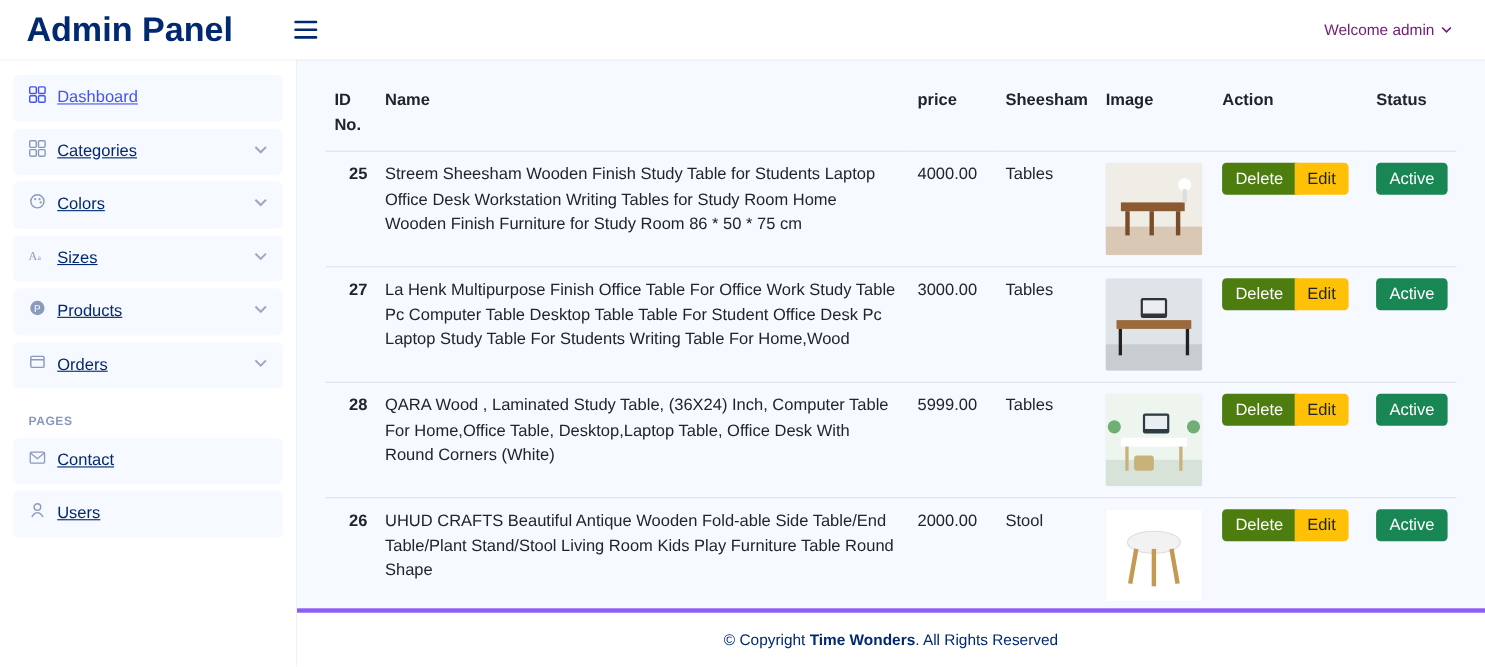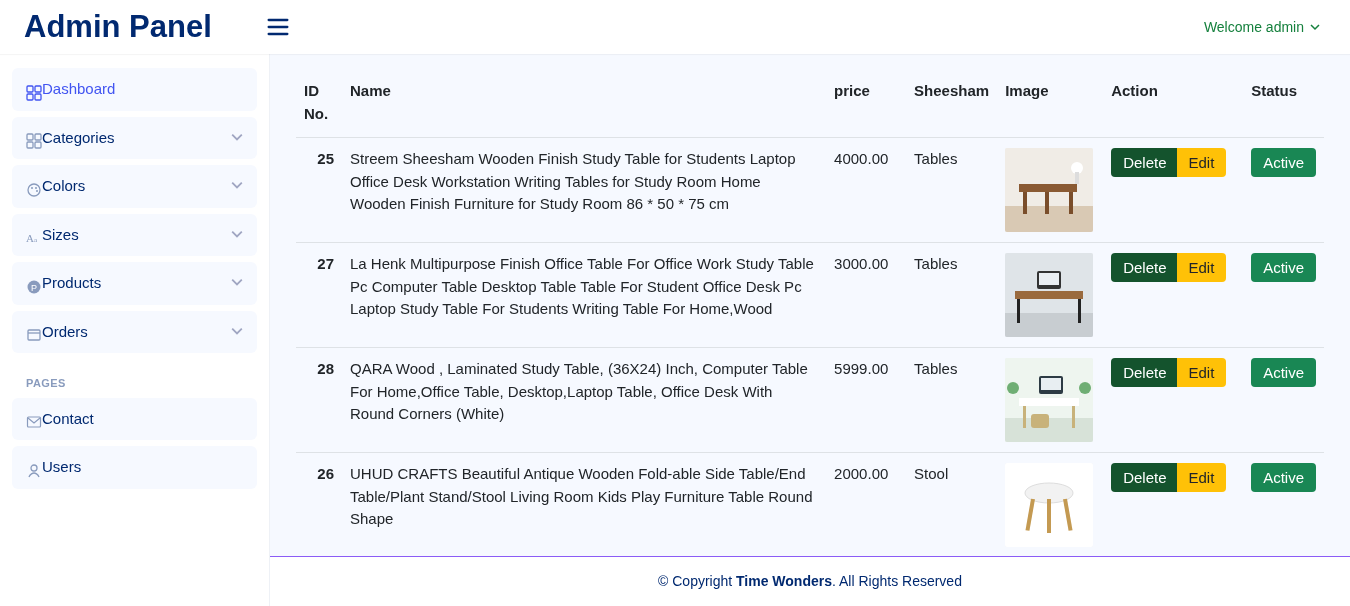--- a/index.html
+++ b/index.html
@@ -37,49 +37,50 @@
     cursor: pointer;
     color: #012970;
   }
   .menu-toggle svg { width: 28px; height: 28px; }
   .topbar-spacer { flex: 1; }
   .user-menu {
     display: flex;
     align-items: center;
     gap: 6px;
     cursor: pointer;
-    color: #15803d;
+    color: #701a75;
     font-size: 14px;
     font-weight: 500;
     padding: 4px 6px;
   }
   .user-menu svg { width: 10px; height: 10px; }
 
   
   .sidebar {
     position: fixed;
     top: 54px; bottom: 0; left: 0;
     width: 270px;
     padding: 14px 12px;
     background: #fff;
     border-right: 1px solid #eef1f6;
     overflow-y: auto;
   }
   .nav-item {
     display: flex;
-    align-items: flex-end;
-    gap: 0;
+    align-items: flex-start;
+    gap: 10px;
     padding: 10px 14px;
     border-radius: 6px;
     background: #f6f9ff;
     color: #012970;
     font-size: 15px;
     margin-bottom: 6px;
     cursor: pointer;
     position: relative;
+    text-decoration: underline;
   }
   .nav-item.active {
     background: #f6f9ff;
     color: #4154f1;
   }
   .nav-item .nav-icon {
     width: 16px;
     height: 16px;
     display: inline-flex;
     align-items: center;
@@ -144,33 +145,33 @@
   .btn {
     display: inline-block;
     padding: 6px 12px;
     border-radius: 4px;
     color: #fff;
     font-size: 15px;
     border: 0;
     cursor: pointer;
     white-space: nowrap;
   }
-  .btn-danger  { background: #14532d; }
+  .btn-danger  { background: #4d7c0f; }
   .btn-warning { background: #ffc107; color: #212529; }
   .btn-success { background: #198754; }
   .btn + .btn { margin-left: -2px; }
   .btn-danger { border-top-right-radius: 0; border-bottom-right-radius: 0; }
   .btn-warning { border-top-left-radius: 0; border-bottom-left-radius: 0; }
 
   
   .footer {
     position: fixed;
     left: 270px; right: 0; bottom: 0;
     background: #fff;
-    border-top: 1px solid #8b5cf6;
+    border-top: 4px solid #8b5cf6;
     text-align: center;
     padding: 14px 0;
     font-size: 14px;
     color: #012970;
   }
   .footer strong { font-weight: 700; }
 </style>
 </head>
 <body>
 

